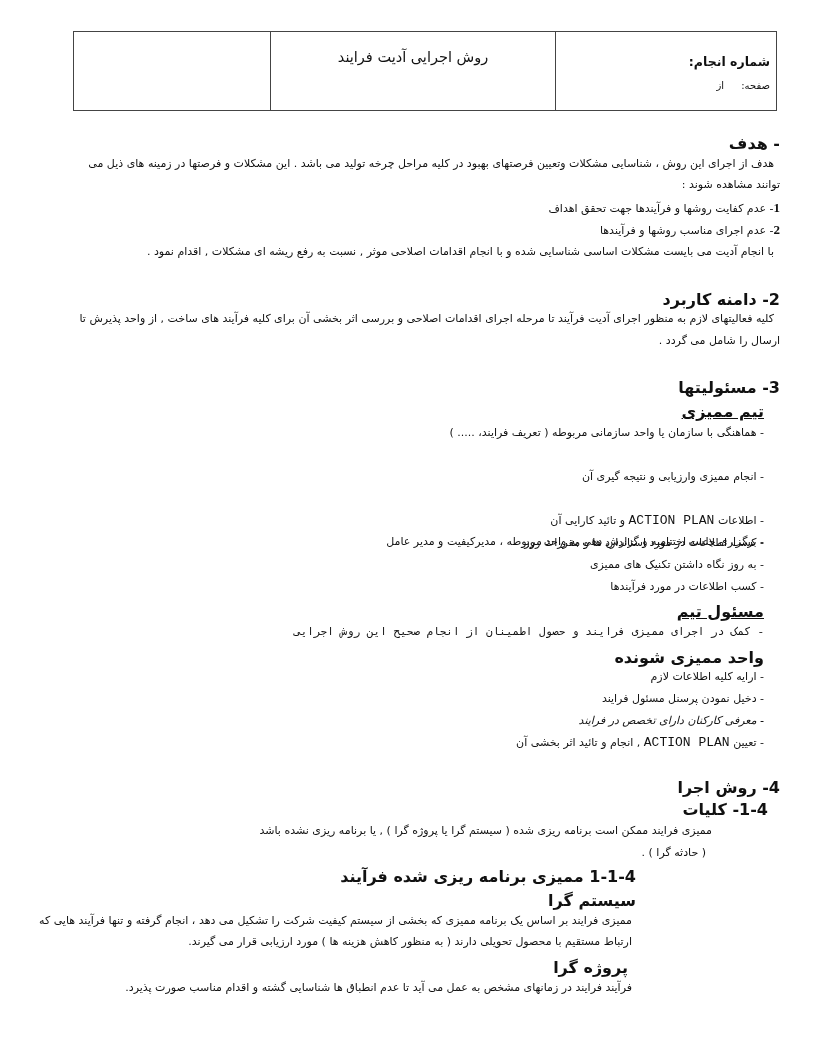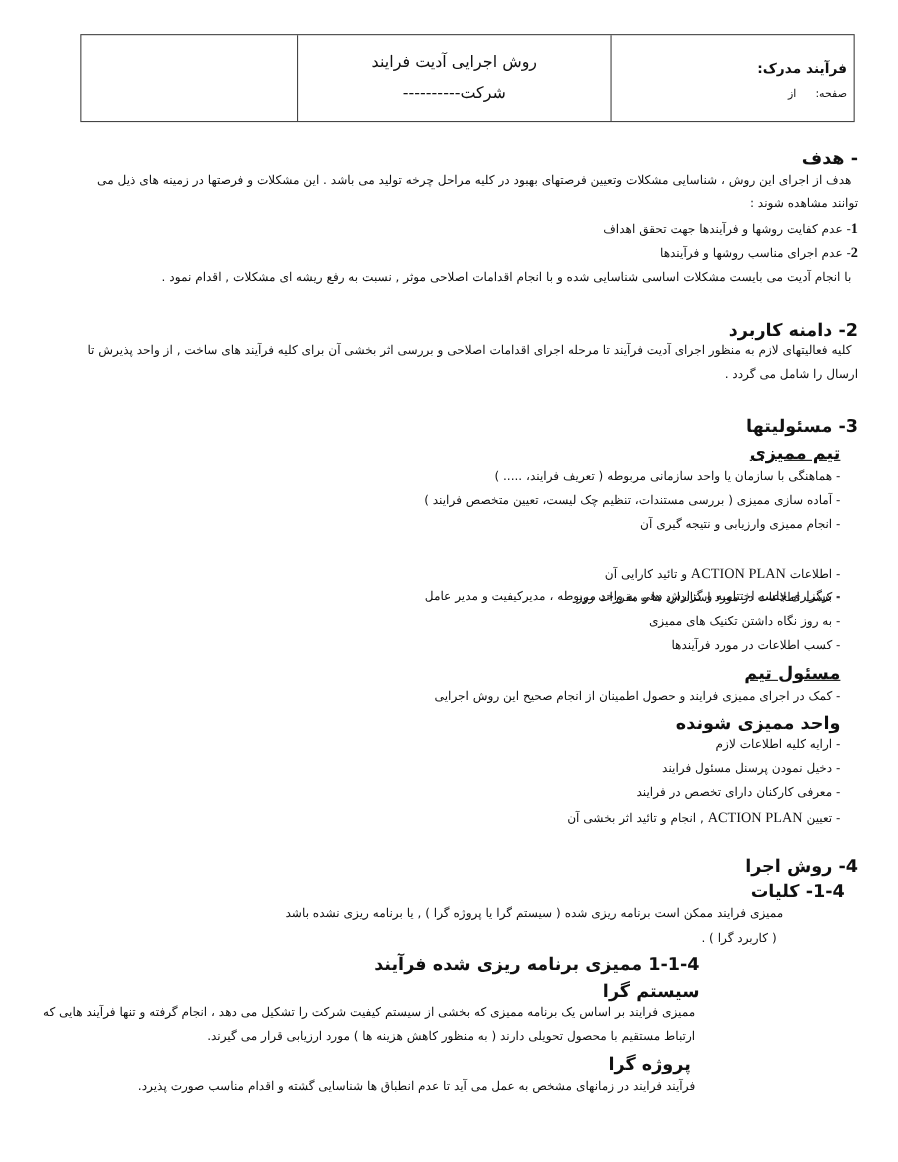--- a/index.html
+++ b/index.html
@@ -26,36 +26,35 @@
     .page-label { position: absolute; right: 6px; top: 48px; font-size: 10px; }
     .page-of { position: absolute; right: 52px; top: 48px; font-size: 10px; }
     .title-main { position: absolute; right: 0; left: 0; top: 17px; text-align: center; font-size: 14.5px; }
     .title-company { position: absolute; right: 0; left: 0; top: 45px; text-align: center; font-size: 14.5px; }
 
     
     .t { position: absolute; font-size: 11px; white-space: nowrap; line-height: 1.2; }
     .b { font-weight: bold; font-size: 16px; }
     .u { text-decoration: underline; }
     .num { font-family: "Liberation Serif", serif; font-weight: bold; font-size: 13px; }
-    .ltr { font-family: Liberation Serif, serif; font-size: 13px; }
+    .ltr { font-family: Liberation Mono, monospace; font-size: 13px; }
   </style>
 </head>
 <body>
 
 <div class="page">
 
   <div class="hdr-table">
     <div class="hdr-cell hdr-right">
-      <span class="docno-label">فرآیند مدرک:</span>
+      <span class="docno-label">شماره انجام:</span>
       <span class="page-label">صفحه:</span>
       <span class="page-of">از</span>
     </div>
     <div class="hdr-cell hdr-left" style="order:0;">
       <div class="title-main">روش اجرایی آدیت فرایند</div>
-      <div class="title-company">شرکت----------</div>
     </div>
     <div class="hdr-cell hdr-mid" style="width:197px;"></div>
   </div>
 
   <div class="t b" style="right:36px; top:134px;">- هدف</div>
   <div class="t" style="right:42px; top:157px;">هدف از اجرای این روش ، شناسایی مشکلات وتعیین فرصتهای بهبود در کلیه مراحل چرخه تولید می باشد . این مشکلات و فرصتها در زمینه های ذیل می</div>
   <div class="t" style="right:36px; top:178px;">توانند مشاهده شوند :</div>
 
   <div class="t" style="right:36px; top:200px;">
     <span class="num">1</span><span>- عدم کفایت روشها و فرآیندها جهت تحقق اهداف</span>
@@ -65,49 +64,48 @@
   </div>
   <div class="t" style="right:42px; top:245px;">با انجام آدیت می بایست مشکلات اساسی شناسایی شده و با انجام اقدامات اصلاحی موثر , نسبت به رفع ریشه ای مشکلات , اقدام نمود .</div>
 
   <div class="t b" style="right:36px; top:290px;">2- دامنه کاربرد</div>
   <div class="t" style="right:42px; top:312px;">کلیه فعالیتهای لازم به منظور اجرای آدیت فرآیند تا مرحله اجرای اقدامات اصلاحی و بررسی اثر بخشی آن برای کلیه  فرآیند های ساخت , از واحد پذیرش تا</div>
   <div class="t" style="right:36px; top:334px;">ارسال را شامل می گردد .</div>
 
   <div class="t b" style="right:36px; top:378px;">3- مسئولیتها</div>
   <div class="t b u" style="right:52px; top:402px;">تیم ممیزی</div>
   <div class="t" style="right:52px; top:426px;">- هماهنگی با سازمان یا واحد سازمانی مربوطه ( تعریف فرایند، ..... )</div>
-  <div class="t" style="right:52px; top:448px;">- آماده سازی ممیزی ( بررسی مستندات، تنظیم چک لیست، تعیین متخصص فرایند )</div>
   <div class="t" style="right:52px; top:470px;">- انجام ممیزی وارزیابی و نتیجه گیری آن</div>
   <div class="t" style="right:52px; top:492px;margin-top:43px;">- برگزاری جلسه اختتامیه و گزارش دهی به واحد مربوطه ، مدیرکیفیت و مدیر عامل</div>
   <div class="t" style="right:52px; top:513px;">
     <span>- اطلاعات</span>
     <span class="ltr" dir="ltr">ACTION  PLAN</span>
     <span>و تائید کارایی آن</span>
   </div>
   <div class="t" style="right:52px; top:536px;">- کسب اطلاعات در مورد استاندارد ها و مقررات روز</div>
   <div class="t" style="right:52px; top:558px;">- به روز نگاه داشتن تکنیک های ممیزی</div>
   <div class="t" style="right:52px; top:580px;">- کسب اطلاعات در مورد فرآیندها</div>
 
   <div class="t b u" style="right:52px; top:602px;">مسئول تیم</div>
-  <div class="t" style="right:52px; top:626px;">- کمک در اجرای ممیزی فرایند و حصول اطمینان از انجام صحیح این روش اجرایی</div>
+  <div class="t" style="right:52px; top:626px;font-family:Liberation Mono, monospace;">- کمک در اجرای ممیزی فرایند و حصول اطمینان از انجام صحیح این روش اجرایی</div>
 
   <div class="t b" style="right:52px; top:648px;">واحد ممیزی شونده</div>
   <div class="t" style="right:52px; top:670px;">- ارایه کلیه اطلاعات لازم</div>
   <div class="t" style="right:52px; top:692px;text-align:right;">- دخیل نمودن پرسنل مسئول فرایند</div>
-  <div class="t" style="right:52px; top:714px;">- معرفی کارکنان دارای تخصص در فرایند</div>
+  <div class="t" style="right:52px; top:714px;font-style:italic;">- معرفی کارکنان دارای تخصص در فرایند</div>
   <div class="t" style="right:52px; top:735px;">
     <span>- تعیین</span>
     <span class="ltr" dir="ltr">ACTION  PLAN</span>
     <span>, انجام و تائید اثر بخشی آن</span>
   </div>
 
   <div class="t b" style="right:36px; top:778px;">4- روش اجرا</div>
   <div class="t b" style="right:48px; top:800px;">1-4- کلیات</div>
   <div class="t" style="right:104px; top:824px;">ممیزی فرایند ممکن است برنامه ریزی شده ( سیستم گرا یا پروژه گرا ) , یا برنامه ریزی نشده باشد</div>
-  <div class="t" style="right:110px; top:846px;">( کاربرد گرا ) .</div>
+  <div class="t" style="right:110px; top:846px;">( حادثه گرا ) .</div>
 
   <div class="t b" style="right:180px; top:867px;">1-1-4 ممیزی برنامه ریزی شده فرآیند</div>
   <div class="t b" style="right:180px; top:891px;">سیستم گرا</div>
   <div class="t" style="right:184px; top:935px;">ارتباط مستقیم با محصول تحویلی دارند ( به منظور کاهش هزینه ها )   مورد ارزیابی قرار می گیرند.</div>
 
   <div class="t" style="right:184px; top:914px;">ممیزی فرایند بر اساس یک برنامه ممیزی که بخشی از سیستم کیفیت شرکت را تشکیل می دهد ، انجام   گرفته و تنها  فرآیند هایی که</div>
 
   <div class="t b" style="right:188px; top:958px;margin-left:40px;">پروژه گرا</div>
   <div class="t" style="right:184px; top:981px;">فرآیند فرایند در زمانهای مشخص به عمل می آید تا عدم انطباق ها شناسایی گشته و اقدام مناسب   صورت پذیرد.</div>
 

